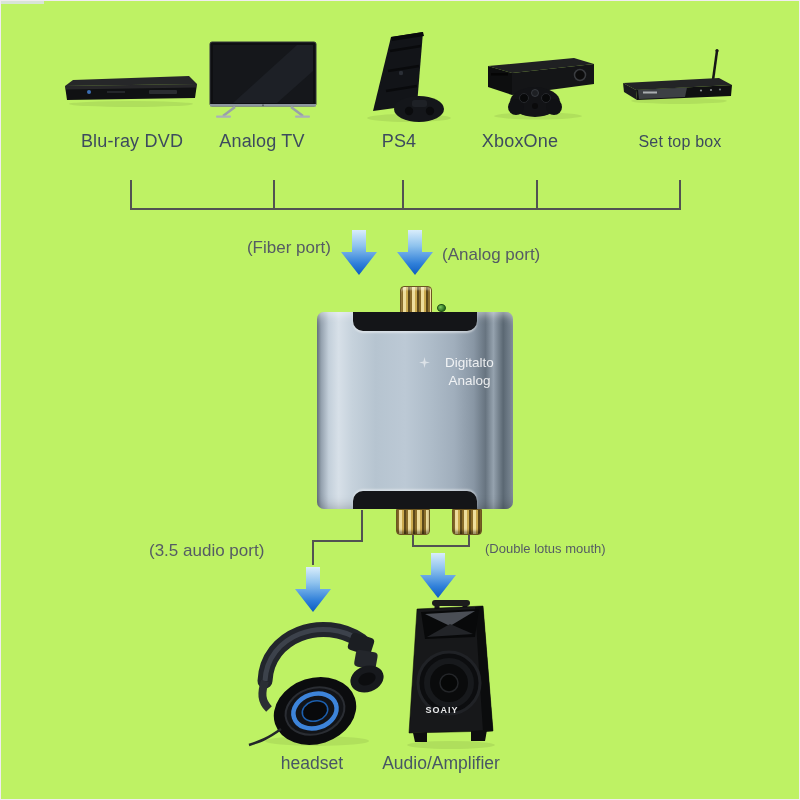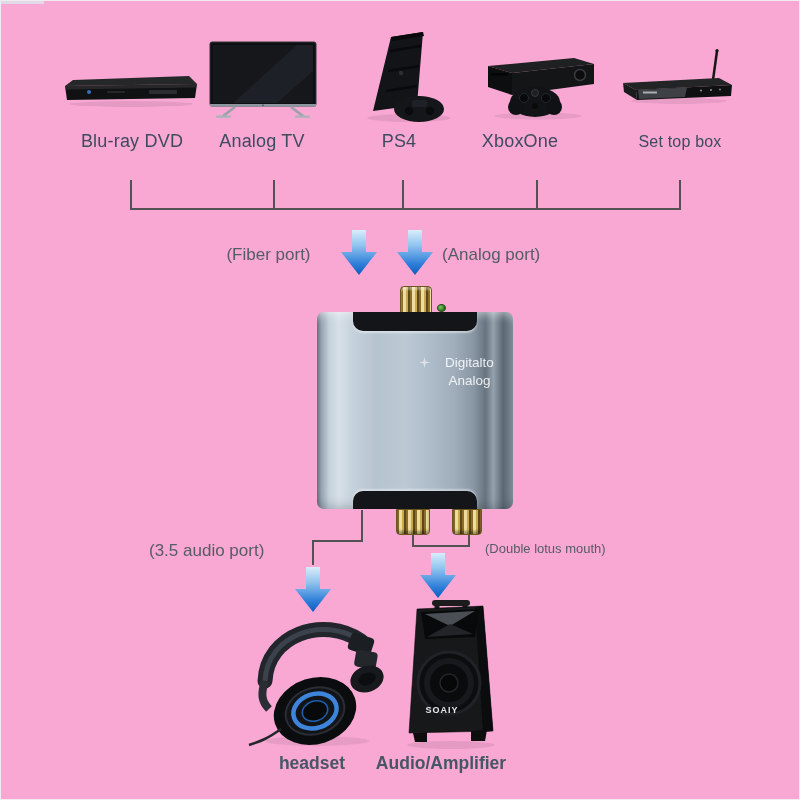--- a/index.html
+++ b/index.html
@@ -1,35 +1,35 @@
 <!DOCTYPE html>
 <html><head>
 <meta charset="utf-8">
 <style>
   html,body{margin:0;padding:0;background:#fff;}
   .canvas{
-    position:relative;width:800px;height:800px;background:#f9a8d4;overflow:hidden;
+    position:relative;width:800px;height:800px;background:#bef264;overflow:hidden;
     font-family:"Liberation Sans", sans-serif;
     border:1px solid #f1ecf1;box-sizing:border-box;
   }
   .abs{position:absolute;}
   .dev-label{
     position:absolute;transform:translateX(-50%);white-space:nowrap;
     font-size:18px;color:#3d4b5e;letter-spacing:.2px;
   }
   .dev-label.small{font-size:16px;}
   .port-label{
     position:absolute;white-space:nowrap;font-size:17px;color:#555c64;
   }
   .port-label.tiny{font-size:13px;}
   .out-label{
     position:absolute;transform:translateX(-50%);white-space:nowrap;
     font-size:17.5px;color:#47566
 
-5;color:#475665;font-weight:bold;
+5;color:#475665;
   }
   .lines-overlay{position:absolute;left:0;top:0;pointer-events:none;}
   .arrow-svg{position:absolute;}
   
   .conv-body{
     position:absolute;left:316px;top:311px;width:196px;height:197px;border-radius:7px;
     background:linear-gradient(90deg,
       #5e6a76 0%, #93a0ad 2%, #c3cfda 6%, #d7e0e8 11%, #c6d2dc 18%,
       #b6c4d0 30%, #bcc9d5 45%, #aebcc9 58%, #a0aebc 70%, #8896a4 80%,
       #677480 86%, #95a2ae 90%, #5b6873 95%, #7e8b97 100%);
@@ -154,21 +154,21 @@
 
   <svg class="lines-overlay" width="800" height="800" viewBox="0 0 800 800">
     <g stroke="#525252" stroke-width="2" fill="none">
       <path d="M130,179 V208 M273,179 V208 M402,179 V208 M536,179 V208 M679,179 V208"></path>
       <path d="M129,208 H680"></path>
       <path d="M361,509 V540 H312 V564"></path>
       <path d="M412,531 V545 H468 V531"></path>
     </g>
   </svg>
 
-  <div class="port-label" style="left:205px;top:244px;width:125px;text-align:center">(Fiber port)</div>
+  <div class="port-label" style="left:205px;top:237px;width:125px;text-align:right">(Fiber port)</div>
 
   <svg class="arrow-svg" style="left:336px;top:229px" width="44" height="46" viewBox="0 0 44 46">
     <polygon points="15,0 29,0 29,22 40,22 22,45 4,22 15,22" fill="url(#arrowGrad)"></polygon>
   </svg>
   <svg class="arrow-svg" style="left:392px;top:229px" width="44" height="46" viewBox="0 0 44 46">
     <polygon points="15,0 29,0 29,22 40,22 22,45 4,22 15,22" fill="url(#arrowGrad)"></polygon>
   </svg>
 
   <div class="port-label" style="left:441px;top:244px">(Analog port)</div>
 

